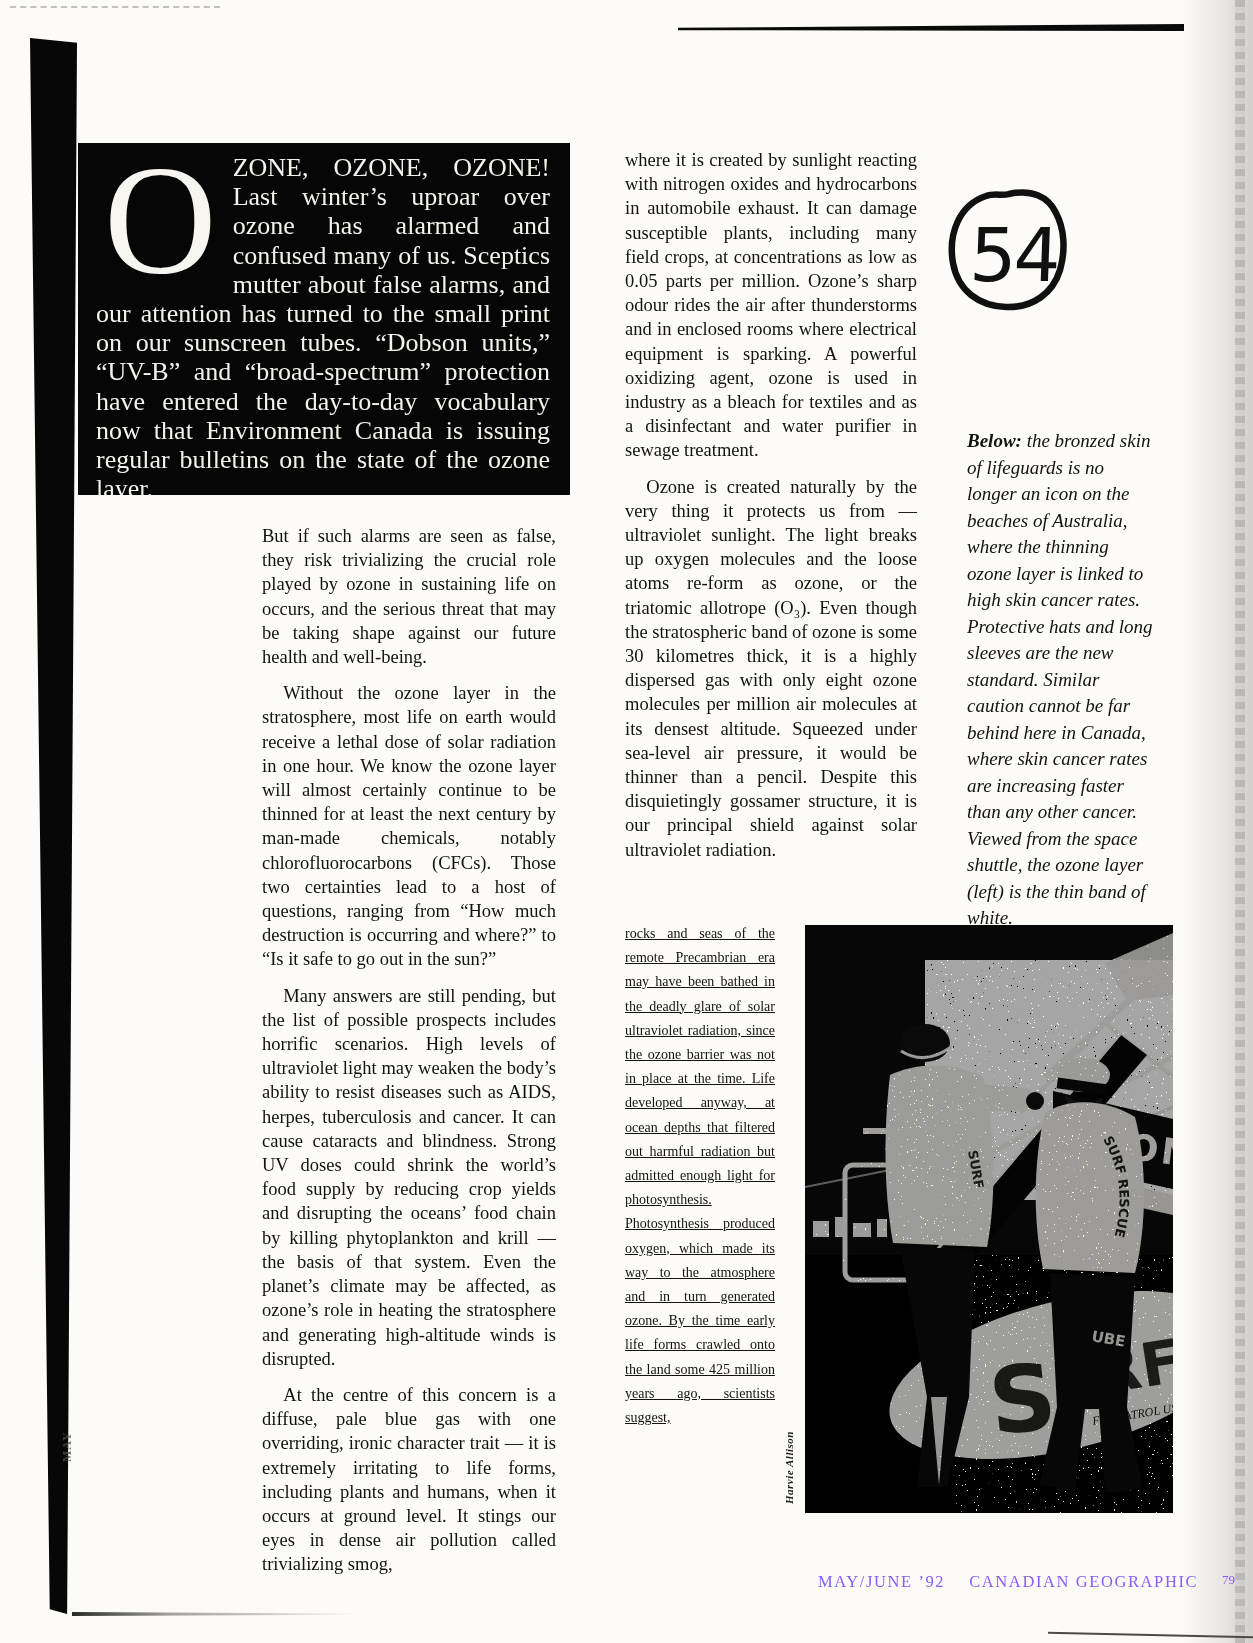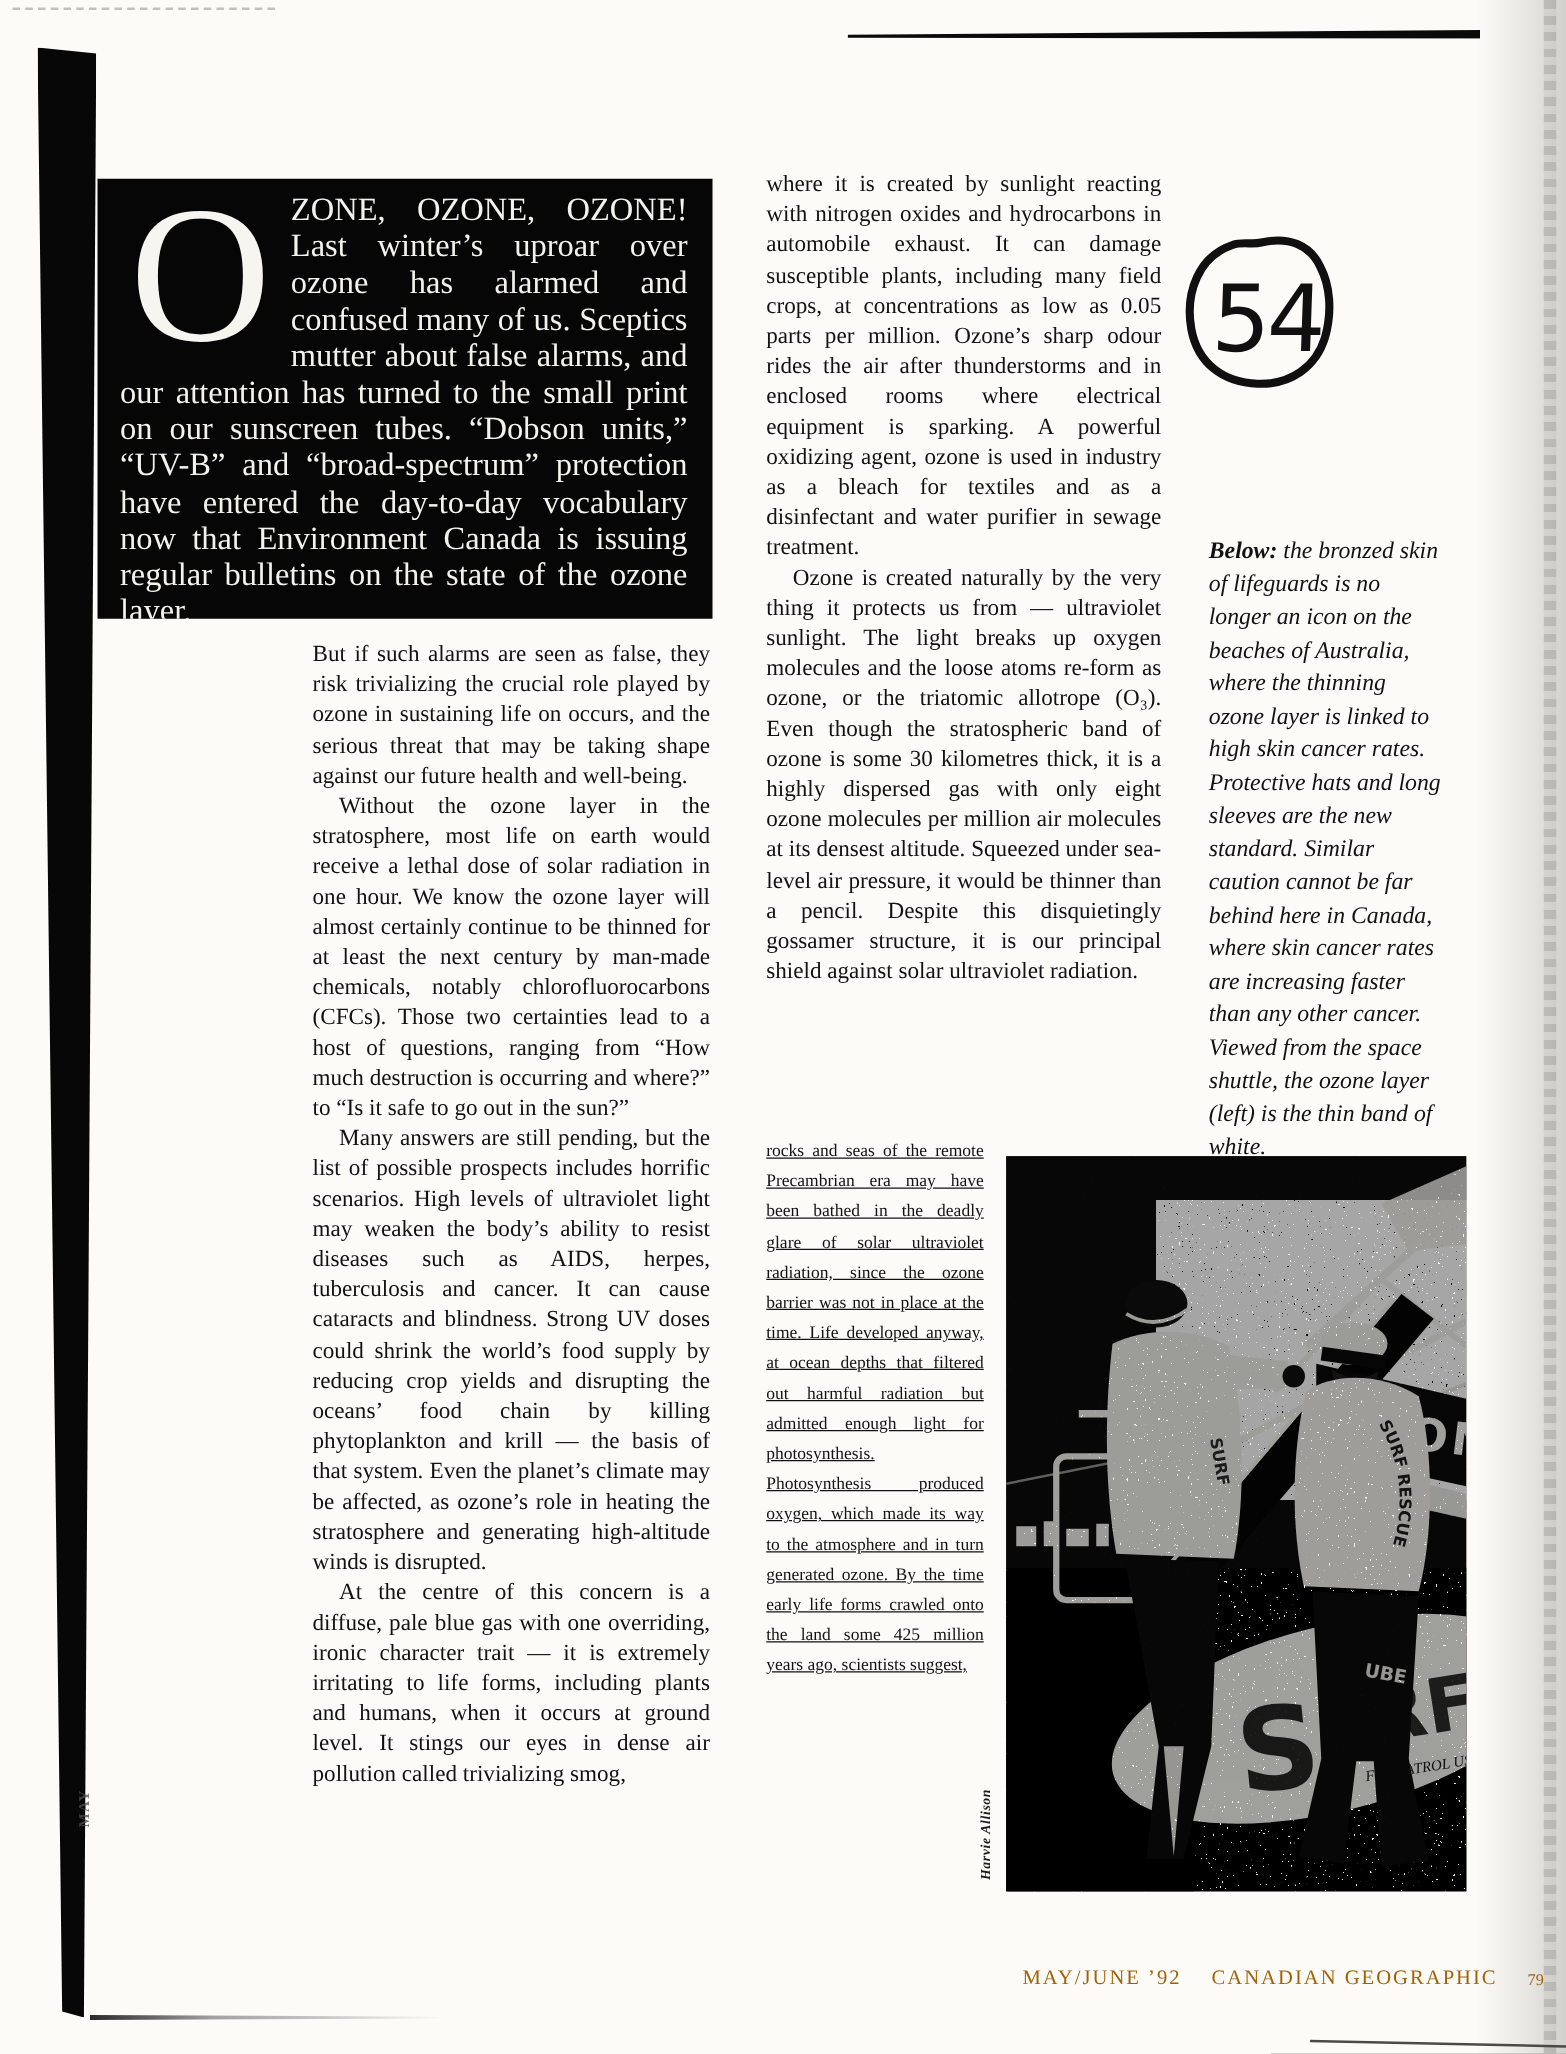--- a/index.html
+++ b/index.html
@@ -27,43 +27,43 @@
     font-size:12px;font-weight:bold;color:#4e4e4c;letter-spacing:1px;opacity:.75;}
 
   
   .intro-box{position:absolute;left:78px;top:143px;width:492px;height:352px;background:#060606;
     box-sizing:border-box;padding:10px 20px 0 18px;overflow:hidden;}
   .intro-text{color:#f3f2ec;font-size:26px;line-height:29.2px;text-align:justify;}
   .dropcap{float:left;font-size:156px;line-height:.75;margin:8px 16px 0 8px;color:#f6f5ef;}
 
   
   .col{position:absolute;font-size:18.5px;line-height:24.2px;text-align:justify;}
-  .col p{margin:0;}
+  .col p{margin:12px;}
   .col p.ind{text-indent:1.15em;}
   .col-left{left:250px;top:512px;width:318px;}
   .col-mid{left:613px;top:136px;width:316px;}
   .col-mid-narrow{left:613px;top:910px;width:174px;font-size:14px;text-decoration:underline;}
 
   
   .caption{position:absolute;left:967px;top:428px;width:188px;font-style:italic;
     font-size:19px;line-height:26.5px;text-align:left;}
   .caption b{font-weight:bold;font-style:italic;}
 
   
   .marker{position:absolute;left:945px;top:186px;width:128px;height:132px;}
 
   
   .photo{position:absolute;left:805px;top:925px;width:368px;height:588px;background:#0b0b0b;}
   .photo svg{display:block;}
   .credit{position:absolute;left:783px;top:1504px;transform:rotate(-90deg);transform-origin:0 0;
     font-size:11px;font-weight:bold;font-style:italic;color:#1c1c1a;letter-spacing:.5px;white-space:nowrap;}
 
   
-  .footer{position:absolute;left:818px;top:1572px;display:flex;gap:24px;align-items:flex-end;
-    font-size:16.5px;letter-spacing:1.6px;color:#a16207;}
+  .footer{position:absolute;left:818px;top:1572px;display:flex;gap:24px;align-items:flex-start;
+    font-size:16.5px;letter-spacing:1.6px;color:#8b5cf6;}
   .footer .pnum{font-size:13px;letter-spacing:0;}
 </style>
 </head>
 <body>
 
 <div id="page">
 
   <div class="edge-band">
       <div class="streak"></div>
     </div>

